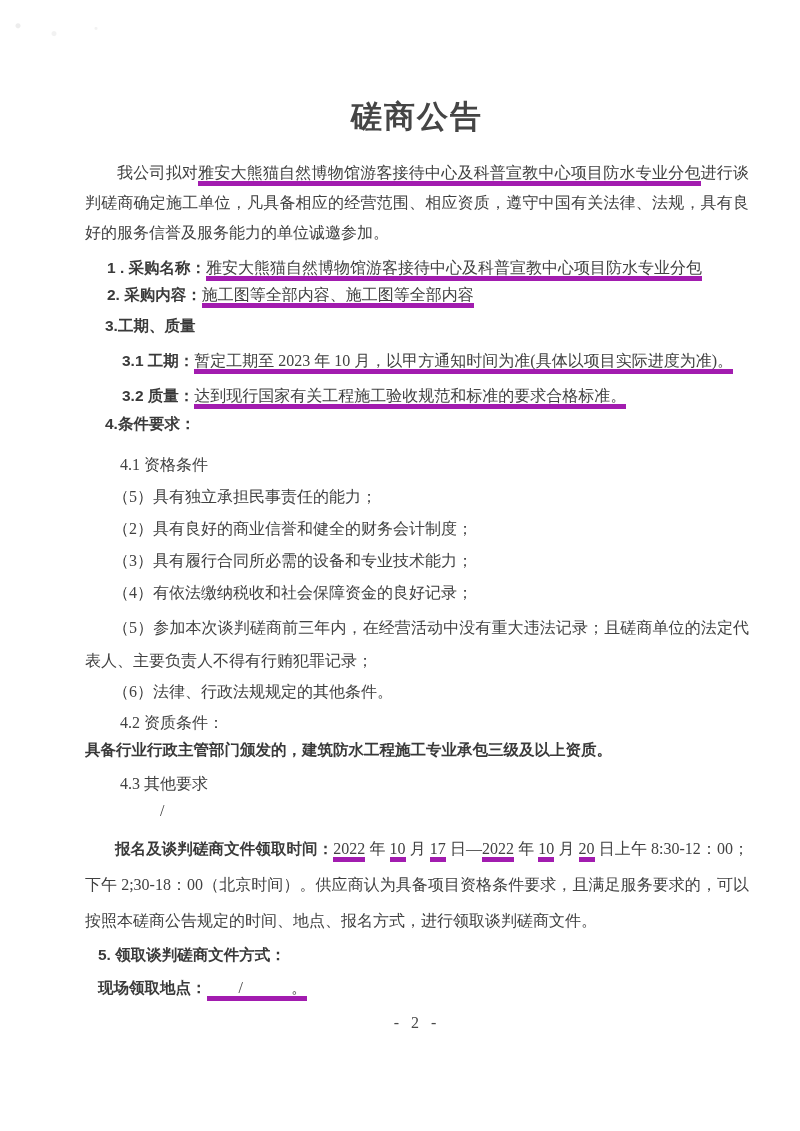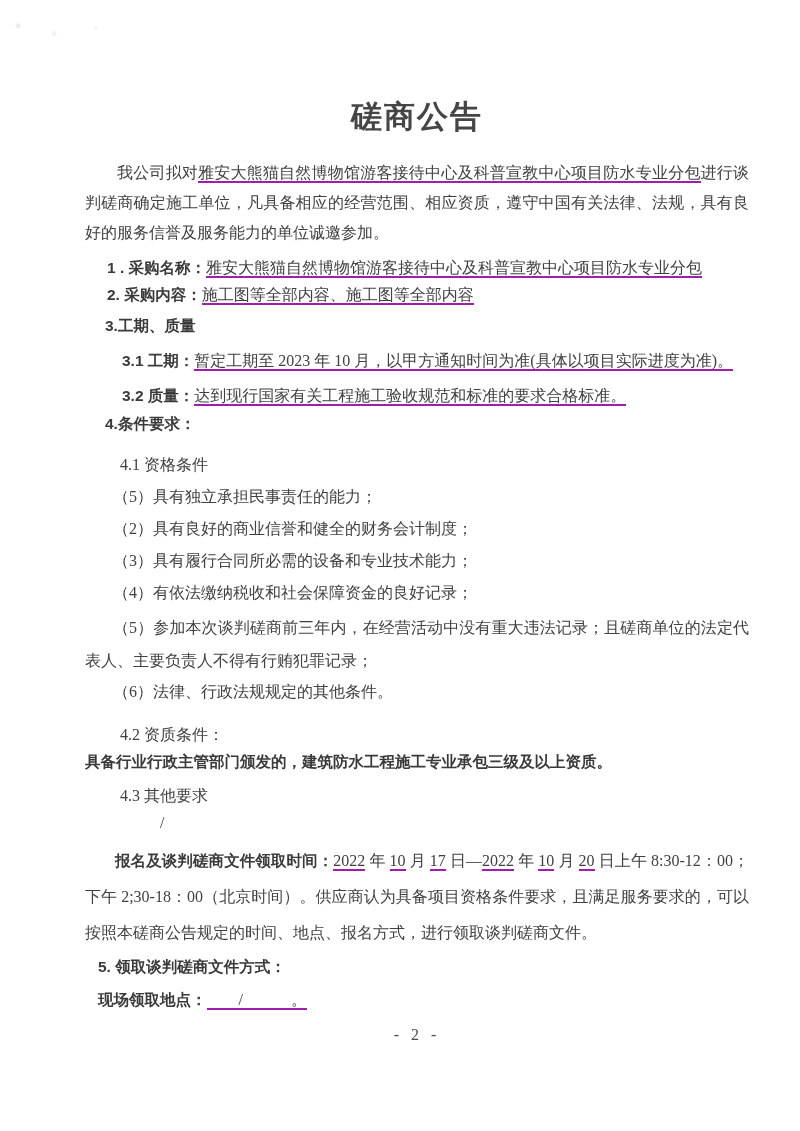--- a/index.html
+++ b/index.html
@@ -34,35 +34,35 @@
   .item1{margin-top:6px;}
   .item2{margin-top:0;}
   .h3{margin-top:4px;margin-left:20px;}
   .s31{margin-top:8px;margin-left:37px;white-space:nowrap;}
   .s32{margin-top:8px;margin-left:37px;white-space:nowrap;}
   .h4{margin-top:1px;margin-left:20px;}
   .s41{margin-top:14px;margin-left:35px;}
   .cond{text-indent:28px;margin-top:5px;}
   .cond5{line-height:33px;}
   .cond6{margin-top:1px;}
-  .s42{margin-top:16px;margin-left:35px;font-family:Liberation Serif, serif;}
+  .s42{margin-top:4px;margin-left:35px;font-family:Liberation Serif, serif;}
   .qual{margin-top:0;}
   .s43{margin-top:7px;margin-left:35px;}
   .slash{margin-top:0;margin-left:75px;}
   .signup{margin-top:7px;line-height:36px;text-indent:30px;}
   .h5{margin-top:2px;margin-left:13px;}
   .onsite{margin-top:6px;margin-left:13px;}
   .online{margin-top:6px;margin-left:13px;white-space:nowrap;}
   .pagenum{margin-top:8px;text-align:center;font-size:16px;letter-spacing:4px;color:#4a4a4a;}
   .b{
     font-family:"Liberation Sans","DejaVu Sans",sans-serif;
     font-weight:700;color:#3a3a3a;font-size:15.5px;
   }
   h1.title,.u,span{text-indent:0;}
-  .u{border-bottom:2px solid #a21caf;}
+  .u{border-bottom:5px solid #a21caf;}
   .email{letter-spacing:.5px;}
 </style>
 </head>
 <body>
 
 <div class="doc">
 
   <h1 class="title">磋商公告</h1>
 
   <p class="intro"><span>我公司拟对</span><span class="u">雅安大熊猫自然博物馆游客接待中心及科普宣教中心项目防水专业分包</span><span>进行谈判磋商确定施工单位，凡具备相应的经营范围、相应资质，遵守中国有关法律、法规，具有良好的服务信誉及服务能力的单位诚邀参加。</span></p>

